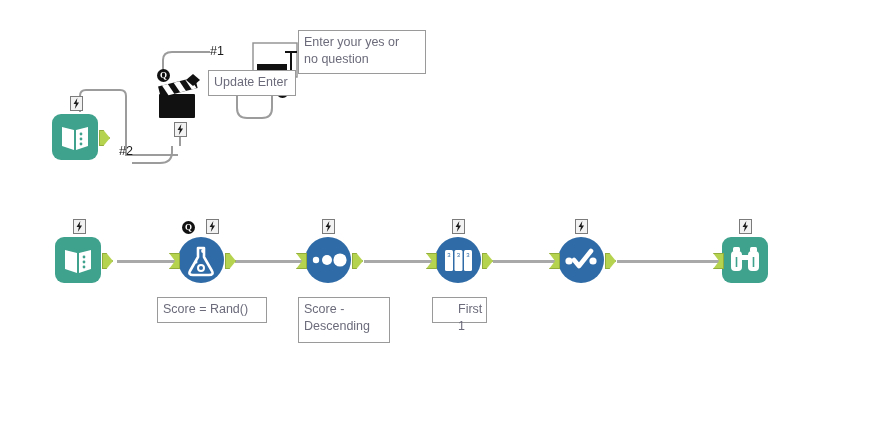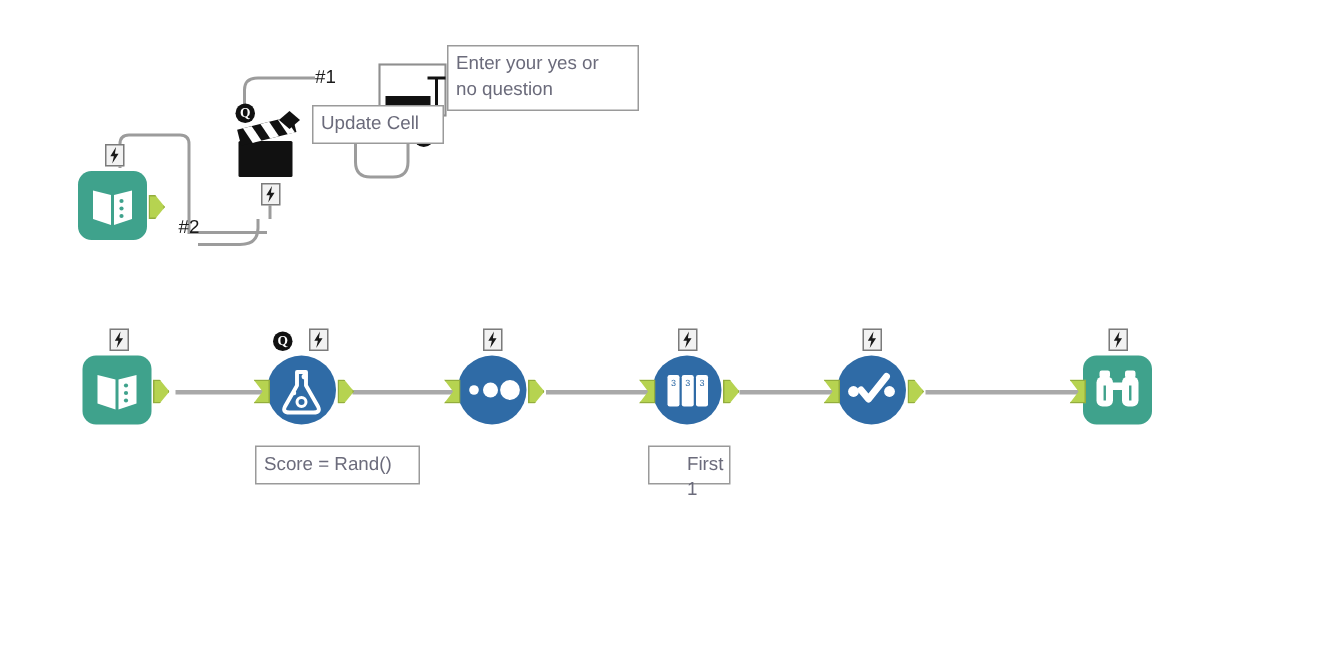--- a/index.html
+++ b/index.html
@@ -205,21 +205,21 @@
         <line x1="33" y1="10" x2="45" y2="10" stroke="#111111" stroke-width="2"></line>
       </svg>
     </div>
     <div class="q-badge" style="left:24px; top:43px;">Q</div>
   </div>
 
   <div class="plain-label" style="left:210px; top:44px;">#1</div>
 
   <div class="plain-label" style="left:119px; top:144px;">#2</div>
 
-  <div class="annot" style="left:208px; top:70px; width:88px; height:26px;">Update Cell</div>
+  <div class="annot" style="left:208px; top:70px; width:88px; height:26px;">Update Enter</div>
 
   <div class="annot" style="left:298px; top:30px; width:128px; height:44px;">Enter your yes or
 no question</div>
 
   <div class="conn" style="left:117px; top:260px; width:60px;"></div>
   <div class="conn" style="left:235px; top:260px; width:68px;"></div>
   <div class="conn" style="left:364px; top:260px; width:70px;"></div>
   <div class="conn" style="left:493px; top:260px; width:63px;"></div>
   <div class="conn" style="left:617px; top:260px; width:105px;"></div>
 
@@ -256,40 +256,42 @@
     </div>
     <div class="port in" style="left:-9px; top:16px;"></div>
     <div class="port out" style="left:47px; top:16px;"></div>
     <div class="q-badge" style="left:4px; top:-16px;">Q</div>
     <div class="flowvar-badge" style="left:28px; top:-18px;">
       <svg viewBox="0 0 13 15" width="11" height="13" xmlns="http://www.w3.org/2000/svg">
         <path d="M7.5 1 L3 8.2 L5.8 8.2 L4.5 14 L9.5 6.4 L6.6 6.4 Z" fill="#1a1a1a"></path>
       </svg>
     </div>
   </div>
-  <div class="annot" style="left:170px; top:297px; width:110px; height:26px;">Score = Rand()</div>
+  <div class="annot" style="left:157px; top:297px; width:110px; height:26px;">Score = Rand()</div>
 
   <div class="node" style="left:305px; top:237px;">
     <div class="node-figure">
       <div class="blue-body">
         <svg class="glyph" viewBox="0 0 46 46" xmlns="http://www.w3.org/2000/svg">
           <circle cx="11" cy="23" r="3.2" fill="#ffffff"></circle>
           <circle cx="22" cy="23" r="5" fill="#ffffff"></circle>
           <circle cx="35" cy="23" r="6.6" fill="#ffffff"></circle>
         </svg>
       </div>
     </div>
     <div class="port in" style="left:-9px; top:16px;"></div>
     <div class="port out" style="left:47px; top:16px;"></div>
     <div class="flowvar-badge" style="left:17px; top:-18px;">
       <svg viewBox="0 0 13 15" width="11" height="13" xmlns="http://www.w3.org/2000/svg">
         <path d="M7.5 1 L3 8.2 L5.8 8.2 L4.5 14 L9.5 6.4 L6.6 6.4 Z" fill="#1a1a1a"></path>
       </svg>
     </div>
   </div>
+  <div class="annot" style="left:298px; top:297px; width:92px; height:46px;">Score -
+Descending</div>
 
   <div class="node" style="left:435px; top:237px;">
     <div class="node-figure">
       <div class="blue-body">
         <svg class="glyph" viewBox="0 0 46 46" xmlns="http://www.w3.org/2000/svg">
           <rect x="10" y="13" width="8" height="21" rx="1.5" fill="#ffffff"></rect>
           <rect x="19.5" y="13" width="8" height="21" rx="1.5" fill="#ffffff"></rect>
           <rect x="29" y="13" width="8" height="21" rx="1.5" fill="#ffffff"></rect>
           <text x="14" y="20" font-size="6" fill="#2f6ba6" text-anchor="middle" font-family="Liberation Sans, sans-serif">3</text>
           <text x="23.5" y="20" font-size="6" fill="#2f6ba6" text-anchor="middle" font-family="Liberation Sans, sans-serif">3</text>

